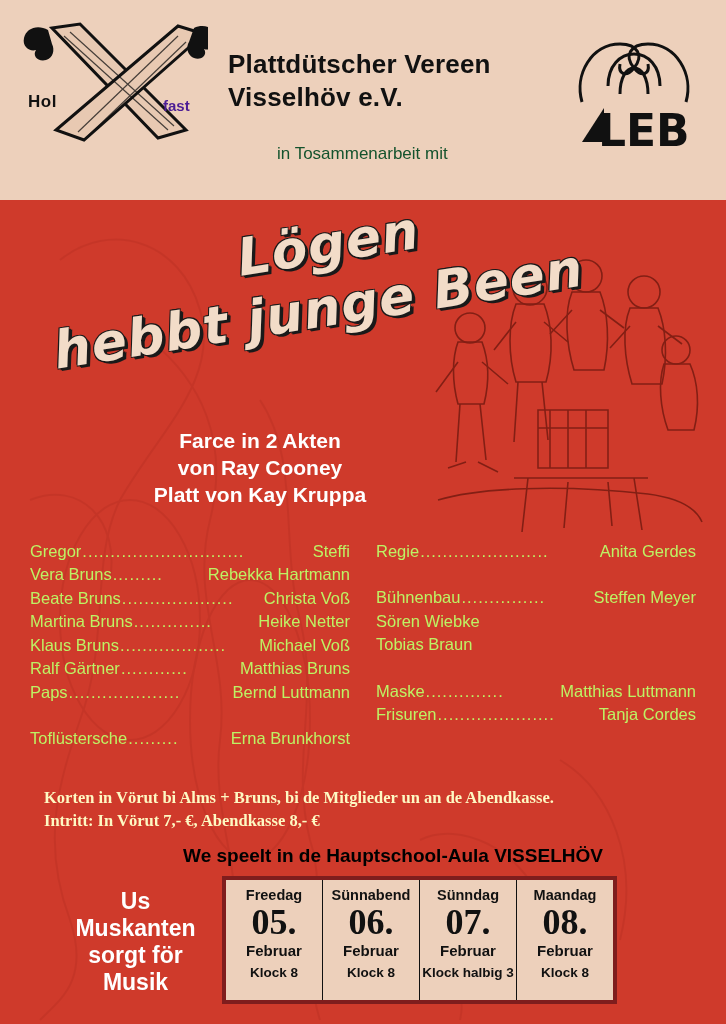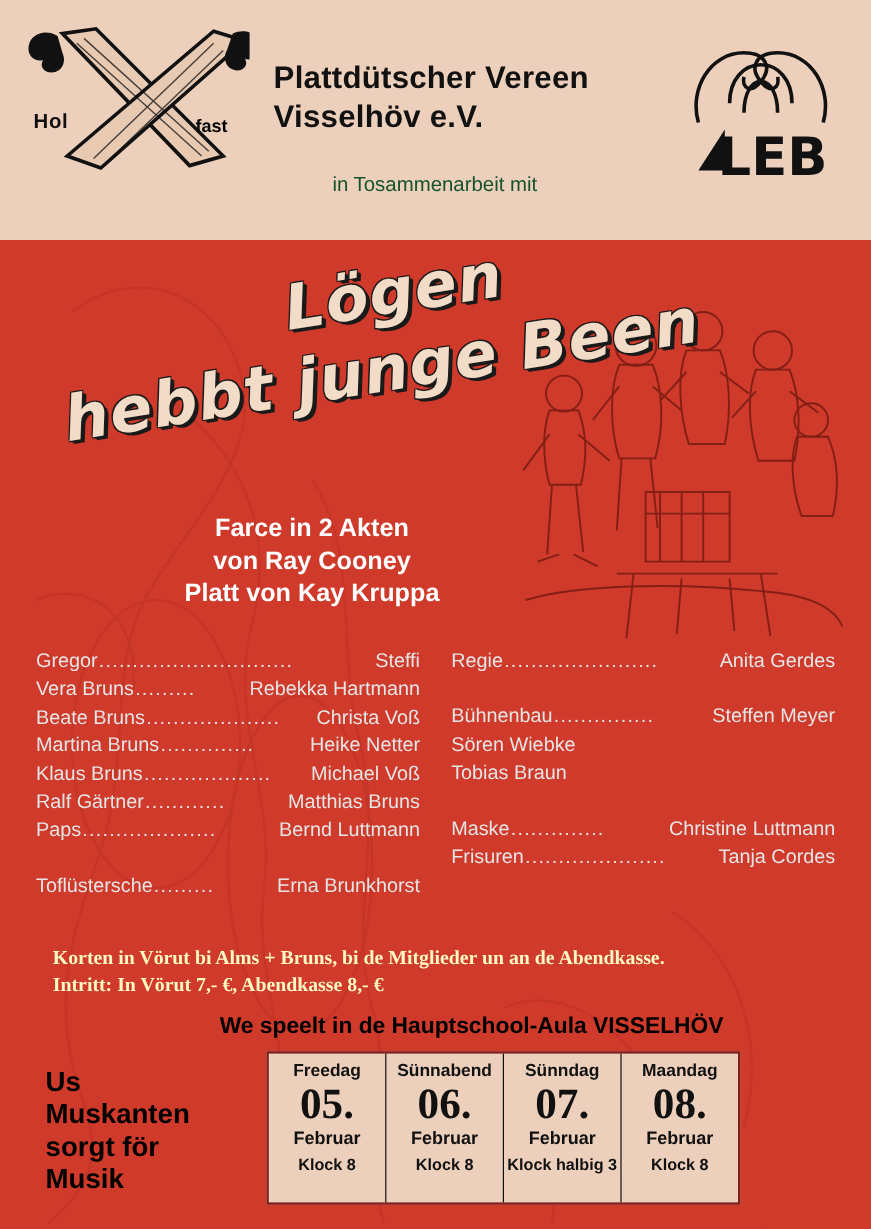--- a/index.html
+++ b/index.html
@@ -43,21 +43,21 @@
     font-size: 17px;
     font-weight: bold;
     color: #111;
     letter-spacing: .5px;
   }
   .fast-text {
     position: absolute;
     left: 163px; top: 97px;
     font-size: 15px;
     font-weight: bold;
-    color: #000000;
+    color: #4c1d95;
   }
   .club-name {
     position: absolute;
     left: 228px; top: 48px;
     font-size: 26px;
     font-weight: bold;
     color: #111;
     line-height: 1.25;
     letter-spacing: .2px;
   }
@@ -123,21 +123,21 @@
     font-weight: bold;
     font-size: 21px;
     line-height: 1.28;
   }
 
   
   .cast {
     position: absolute;
     left: 30px; top: 540px;
     width: 668px;
-    color: #e5e5e5;
+    color: #bef264;
     font-size: 16.5px;
   }
   .cast-cols {
     display: flex;
     gap: 26px;
   }
   .cast-col { width: 320px; }
   .cast-row {
     display: flex;
     align-items: baseline;
@@ -174,35 +174,36 @@
     padding-left: 60px;
     box-sizing: border-box;
     color: #000000;
     font-weight: bold;
     font-size: 19px;
   }
 
   
   .music {
     position: absolute;
-    left: 38px; top: 888px;
+    left: 48px; top: 888px;
     width: 175px;
-    color: #000000;
+    text-align: center;
+    color: #ffffff;
     font-weight: bold;
     font-size: 23px;
     line-height: 1.18;
   }
 
   
   .dates {
     position: absolute;
     left: 222px; top: 876px;
     width: 395px; height: 128px;
     background: #edd0bb;
-    border: 2px solid #7f1d1d;
+    border: 4px solid #7f1d1d;
     display: flex;
     box-sizing: border-box;
   }
   .date-cell {
     flex: 1 1 0;
     text-align: center;
     padding: 7px 2px 4px;
     box-sizing: border-box;
     color: #111;
     border-right: 1px solid #111;
@@ -403,21 +404,21 @@
         <div class="cast-row only-right">
           <span class="val">Sören Wiebke</span>
         </div>
         <div class="cast-row only-right">
           <span class="val">Tobias Braun</span>
         </div>
         <div class="cast-row blank"></div>
         <div class="cast-row">
           <span class="nm">Maske</span>
           <span class="dots">..............</span>
-          <span class="val">Christine Luttmann</span>
+          <span class="val">Matthias Luttmann</span>
         </div>
         <div class="cast-row">
           <span class="nm">Frisuren</span>
           <span class="dots">.....................</span>
           <span class="val">Tanja Cordes</span>
         </div>
       </div>
 
     </div>
   </div>

